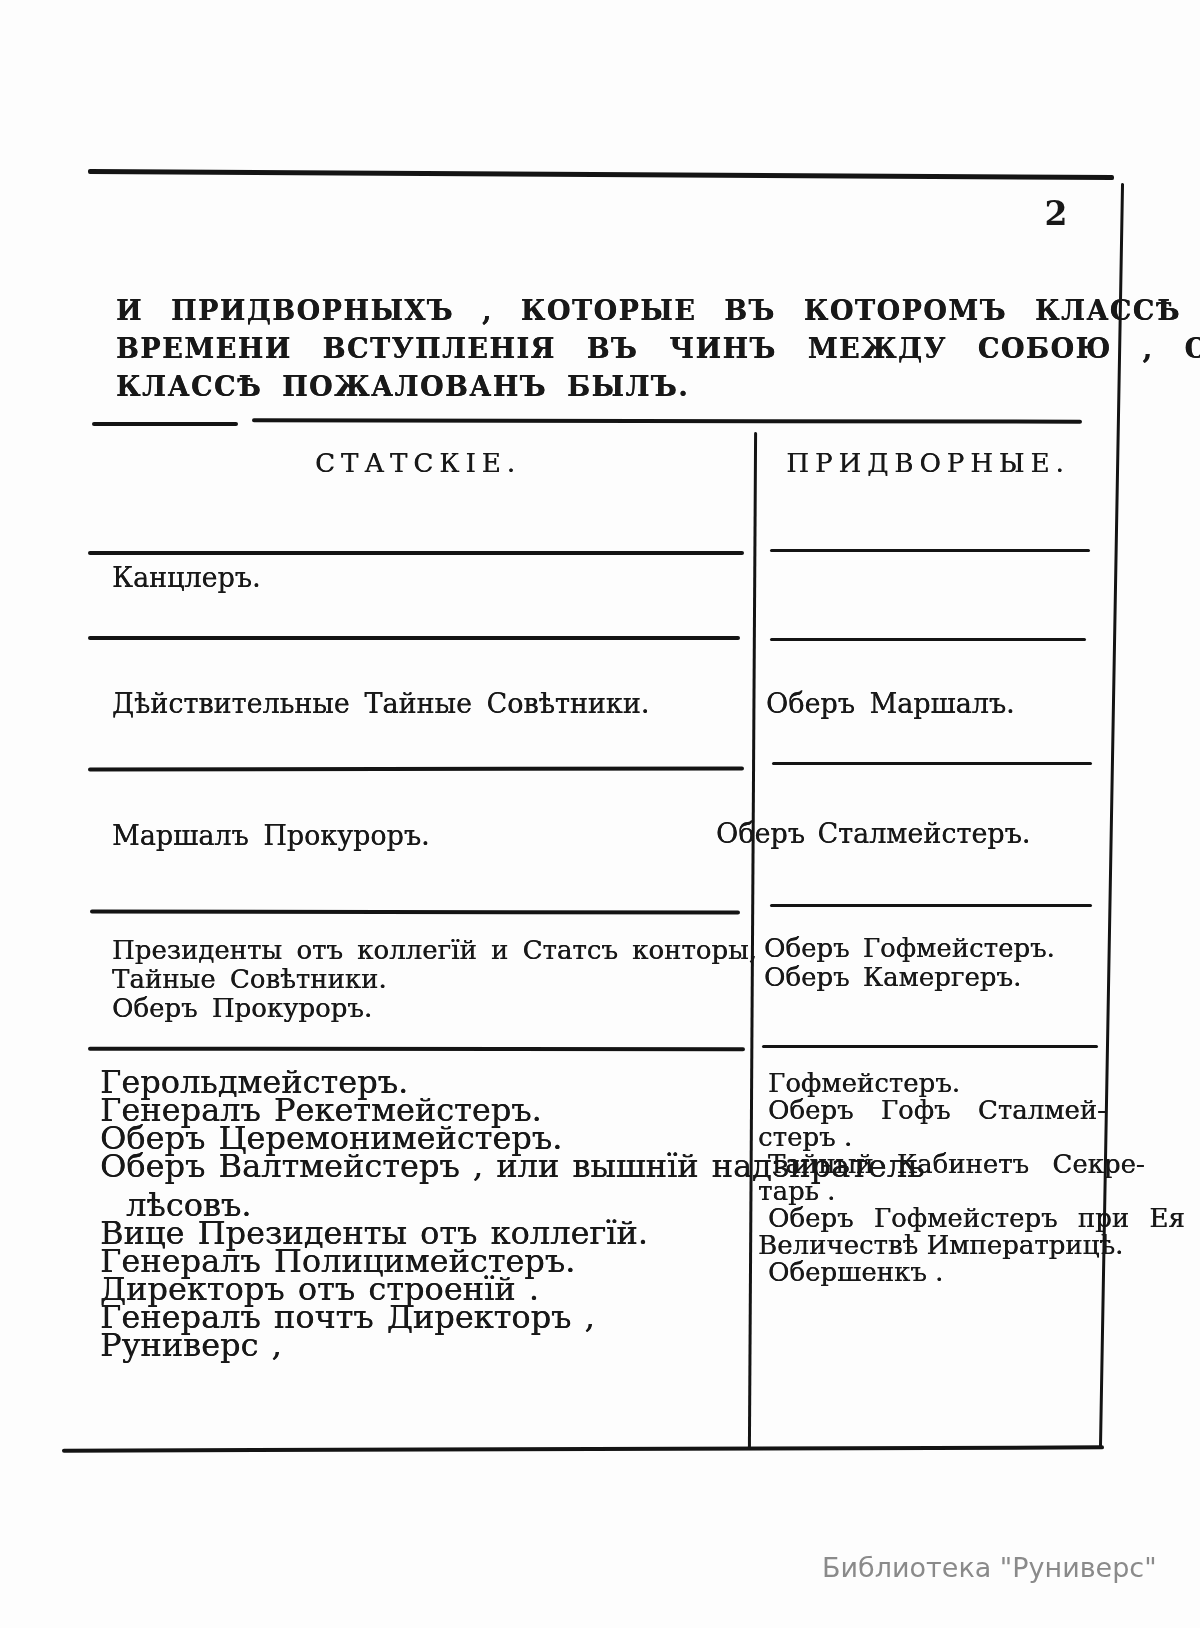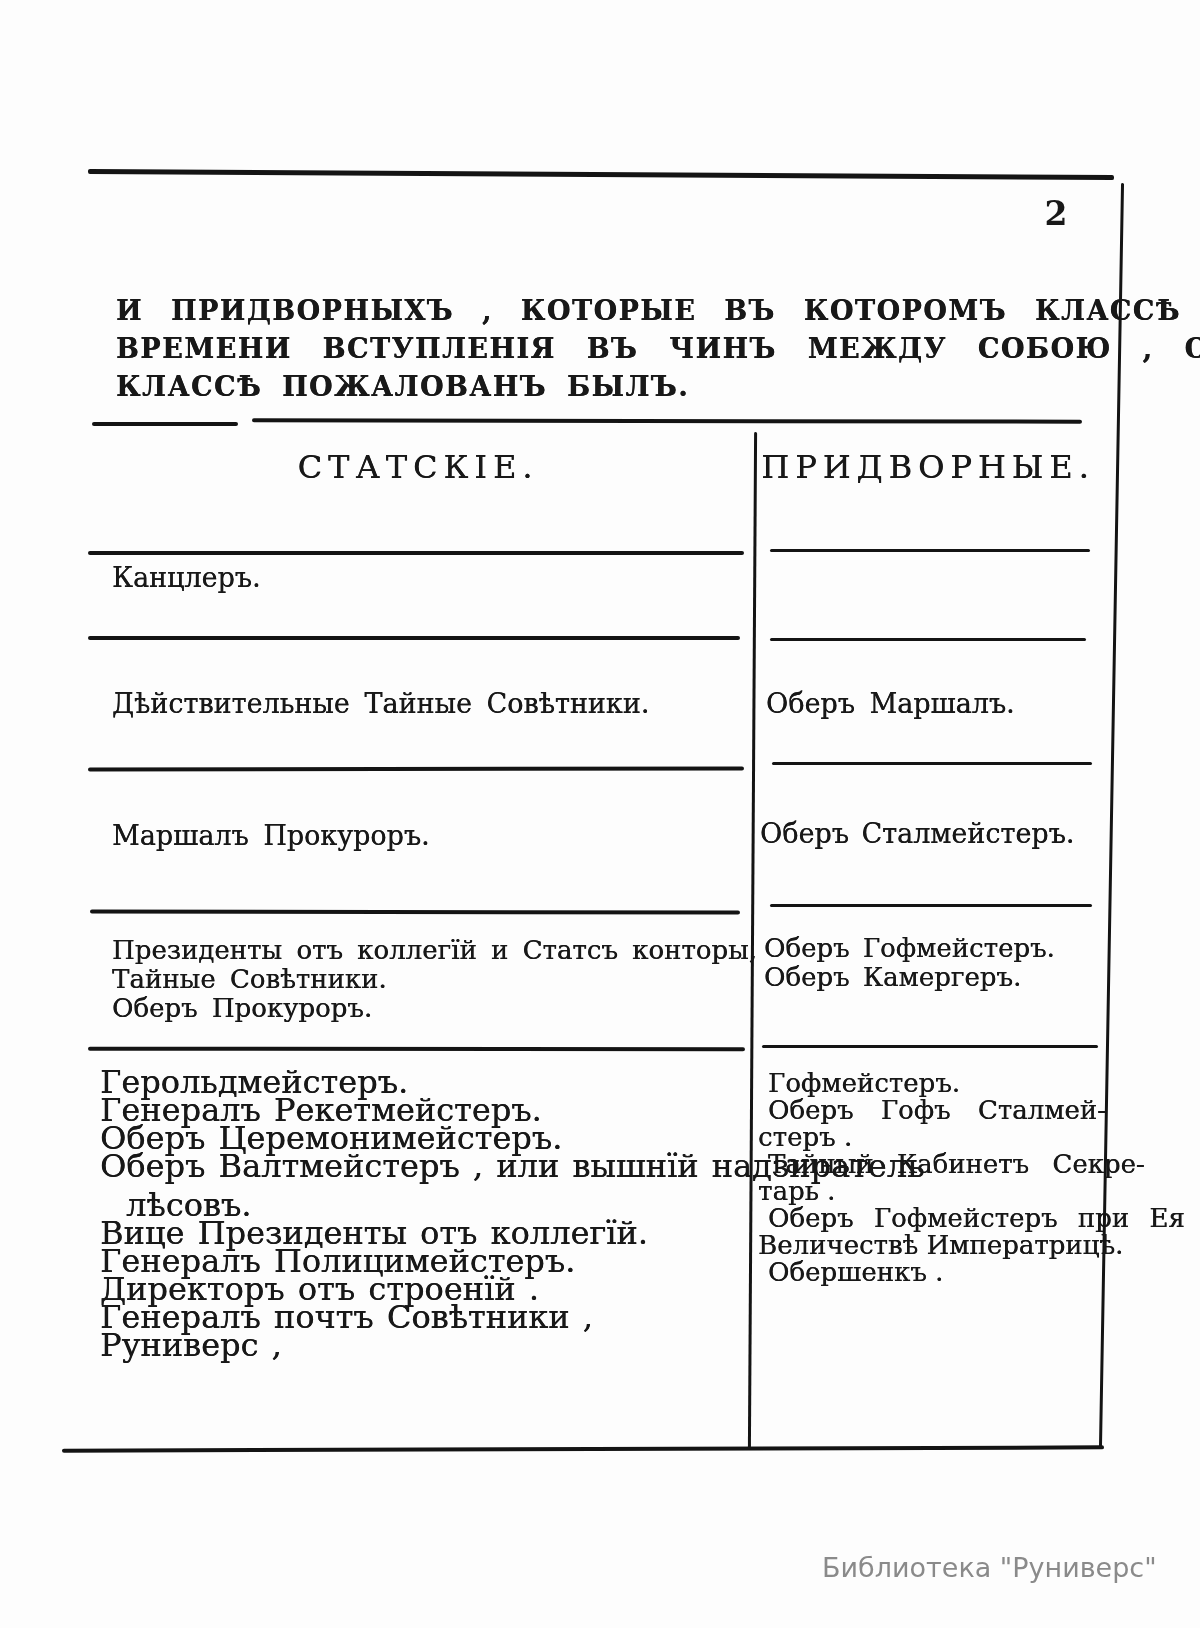--- a/index.html
+++ b/index.html
@@ -20,33 +20,33 @@
   .header-block{
     position:absolute; left:116px; top:292px; width:940px;
     font-size:27px; font-weight:bold; line-height:38px; letter-spacing:1.5px;
     text-shadow:0.3px 0 0 currentColor;
   }
   .header-l1{word-spacing:17px; white-space:nowrap;}
   .header-l2{word-spacing:20px; white-space:nowrap;}
   .header-l3{word-spacing:9px;  white-space:nowrap;}
   
   .col-header{
-    position:absolute; top:448px; font-size:32px; letter-spacing:6px;
+    position:absolute; top:448px; font-size:26px; letter-spacing:6px;
     text-align:center; text-shadow:0.3px 0 0 currentColor; white-space:nowrap;
   }
   .col-header.left{left:88px; width:660px;}
   .col-header.right{left:758px; width:340px;}
   
   .cell{position:absolute; font-size:27px; text-shadow:0.35px 0 0 currentColor; white-space:nowrap;}
   .cell .line{display:block;}
   #r1-left{left:112px; top:562px;}
   #r2-left{left:112px; top:688px; word-spacing:6px;}
   #r2-right{left:766px; top:688px; word-spacing:6px;}
   #r3-left{left:112px; top:820px; word-spacing:6px;}
-  #r3-right{left:760px; top:818px; word-spacing:4px;}
+  #r3-right{left:716px; top:818px; word-spacing:4px;}
   #r4-left{left:112px; top:936px; font-size:26px; line-height:29px; word-spacing:6px;}
   #r4-right{left:764px; top:934px; font-size:26px; line-height:29px; word-spacing:5px;}
   #r5-left{left:100px; top:1068px; font-size:32px; line-height:28px; word-spacing:3px;}
   #r5-left .line:nth-child(5){padding-left:26px;margin-top:11px;}
   #r5-right{left:758px; top:1070px; font-size:26px; line-height:27px; width:370px;}
   #r5-right .line:nth-child(1){padding-left:10px;}
   #r5-right .line:nth-child(2){padding-left:10px; word-spacing:19px;}
   #r5-right .line:nth-child(4){padding-left:10px; word-spacing:15px;}
   #r5-right .line:nth-child(6){padding-left:10px; word-spacing:12px;}
   #r5-right .line:nth-child(8){padding-left:10px;}
@@ -127,21 +127,21 @@
 
   <div class="cell" id="r5-left">
     <span class="line">Герольдмейстеръ.</span>
     <span class="line">Генералъ Рекетмейстеръ.</span>
     <span class="line">Оберъ Церемонимейстеръ.</span>
     <span class="line">Оберъ Валтмейстеръ , или вышнїй надзиратель</span>
     <span class="line">лѣсовъ.</span>
     <span class="line">Вице Президенты отъ коллегїй.</span>
     <span class="line">Генералъ Полицимейстеръ.</span>
     <span class="line">Директоръ отъ строенїй .</span>
-    <span class="line">Генералъ почтъ Совѣтники ,</span>
+    <span class="line">Генералъ почтъ Директоръ ,</span>
     <span class="line">Руниверс ,</span>
   </div>
   <div class="cell" id="r5-right">
     <span class="line">Гофмейстеръ.</span>
     <span class="line">Оберъ Гофъ Сталмей-</span>
     <span class="line">стеръ .</span>
     <span class="line">Тайный Кабинетъ Секре-</span>
     <span class="line">тарь .</span>
     <span class="line">Оберъ Гофмейстеръ при Ея</span>
     <span class="line">Величествѣ Императрицѣ.</span>

